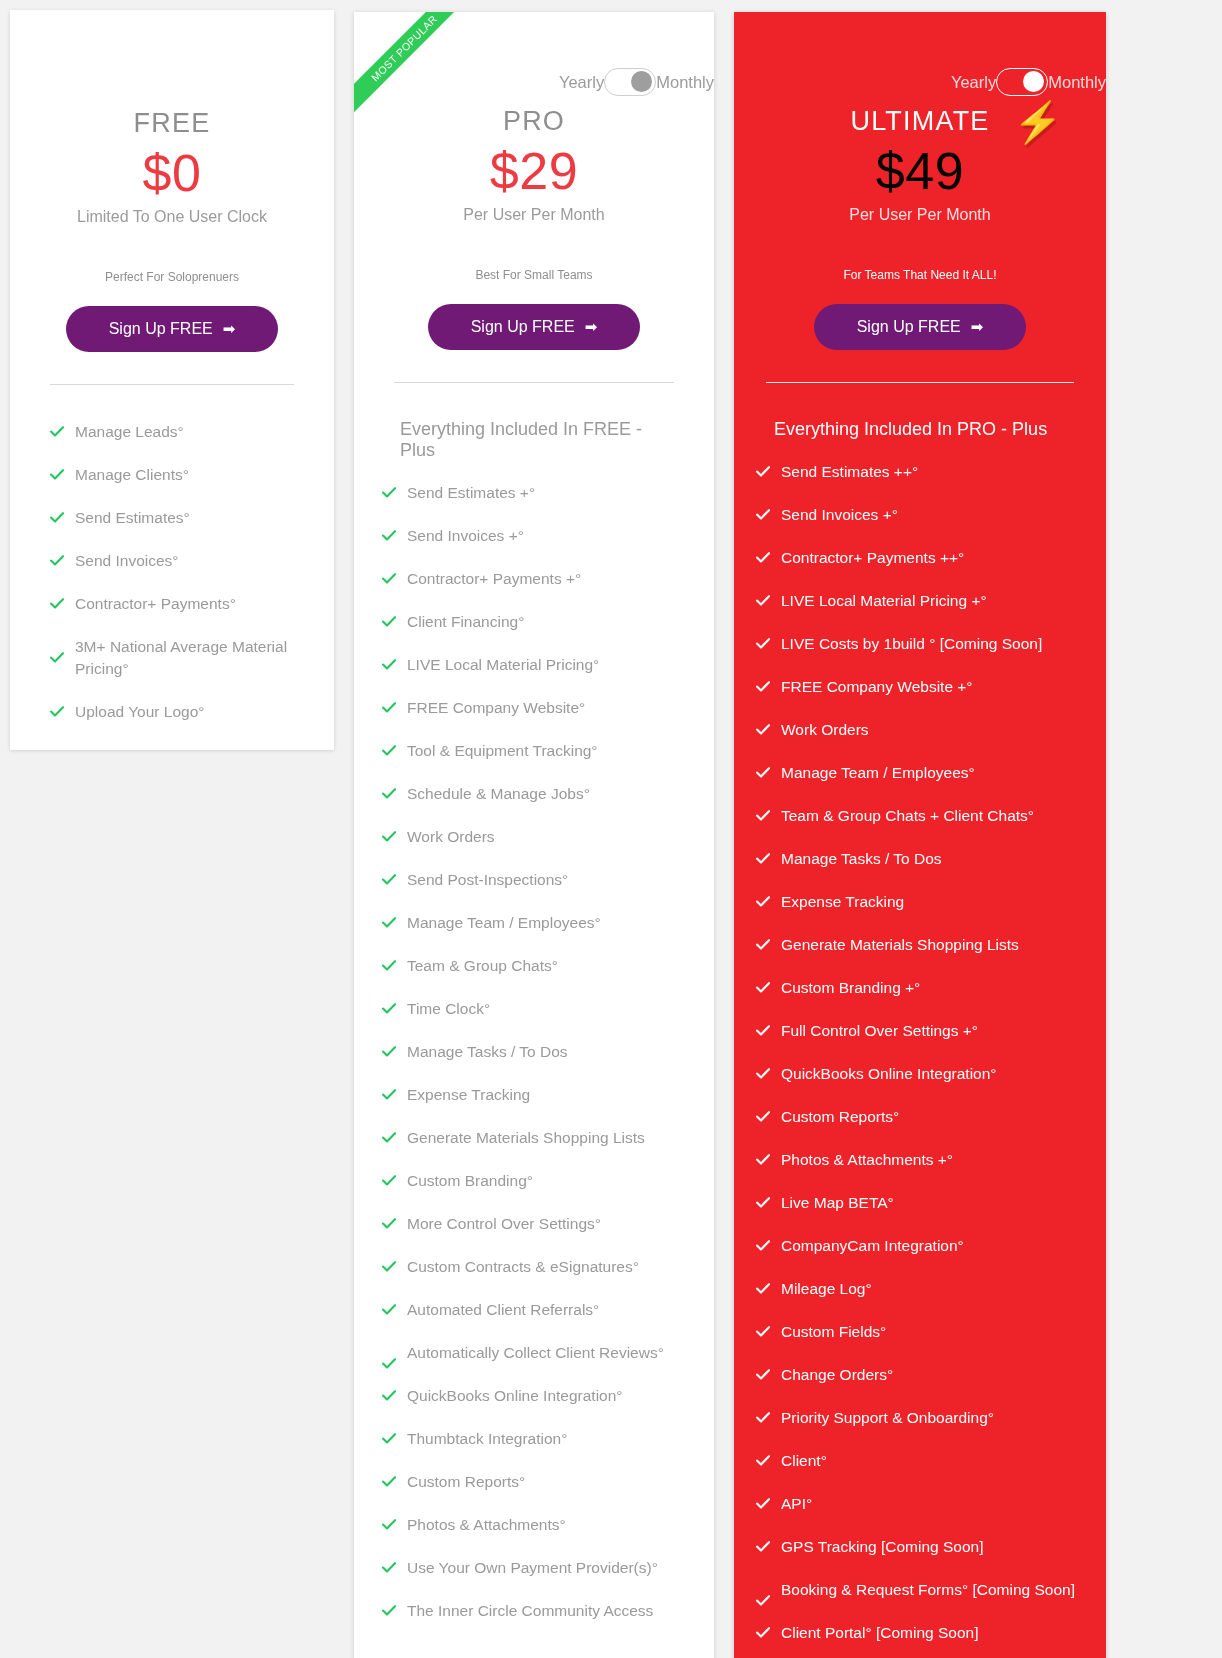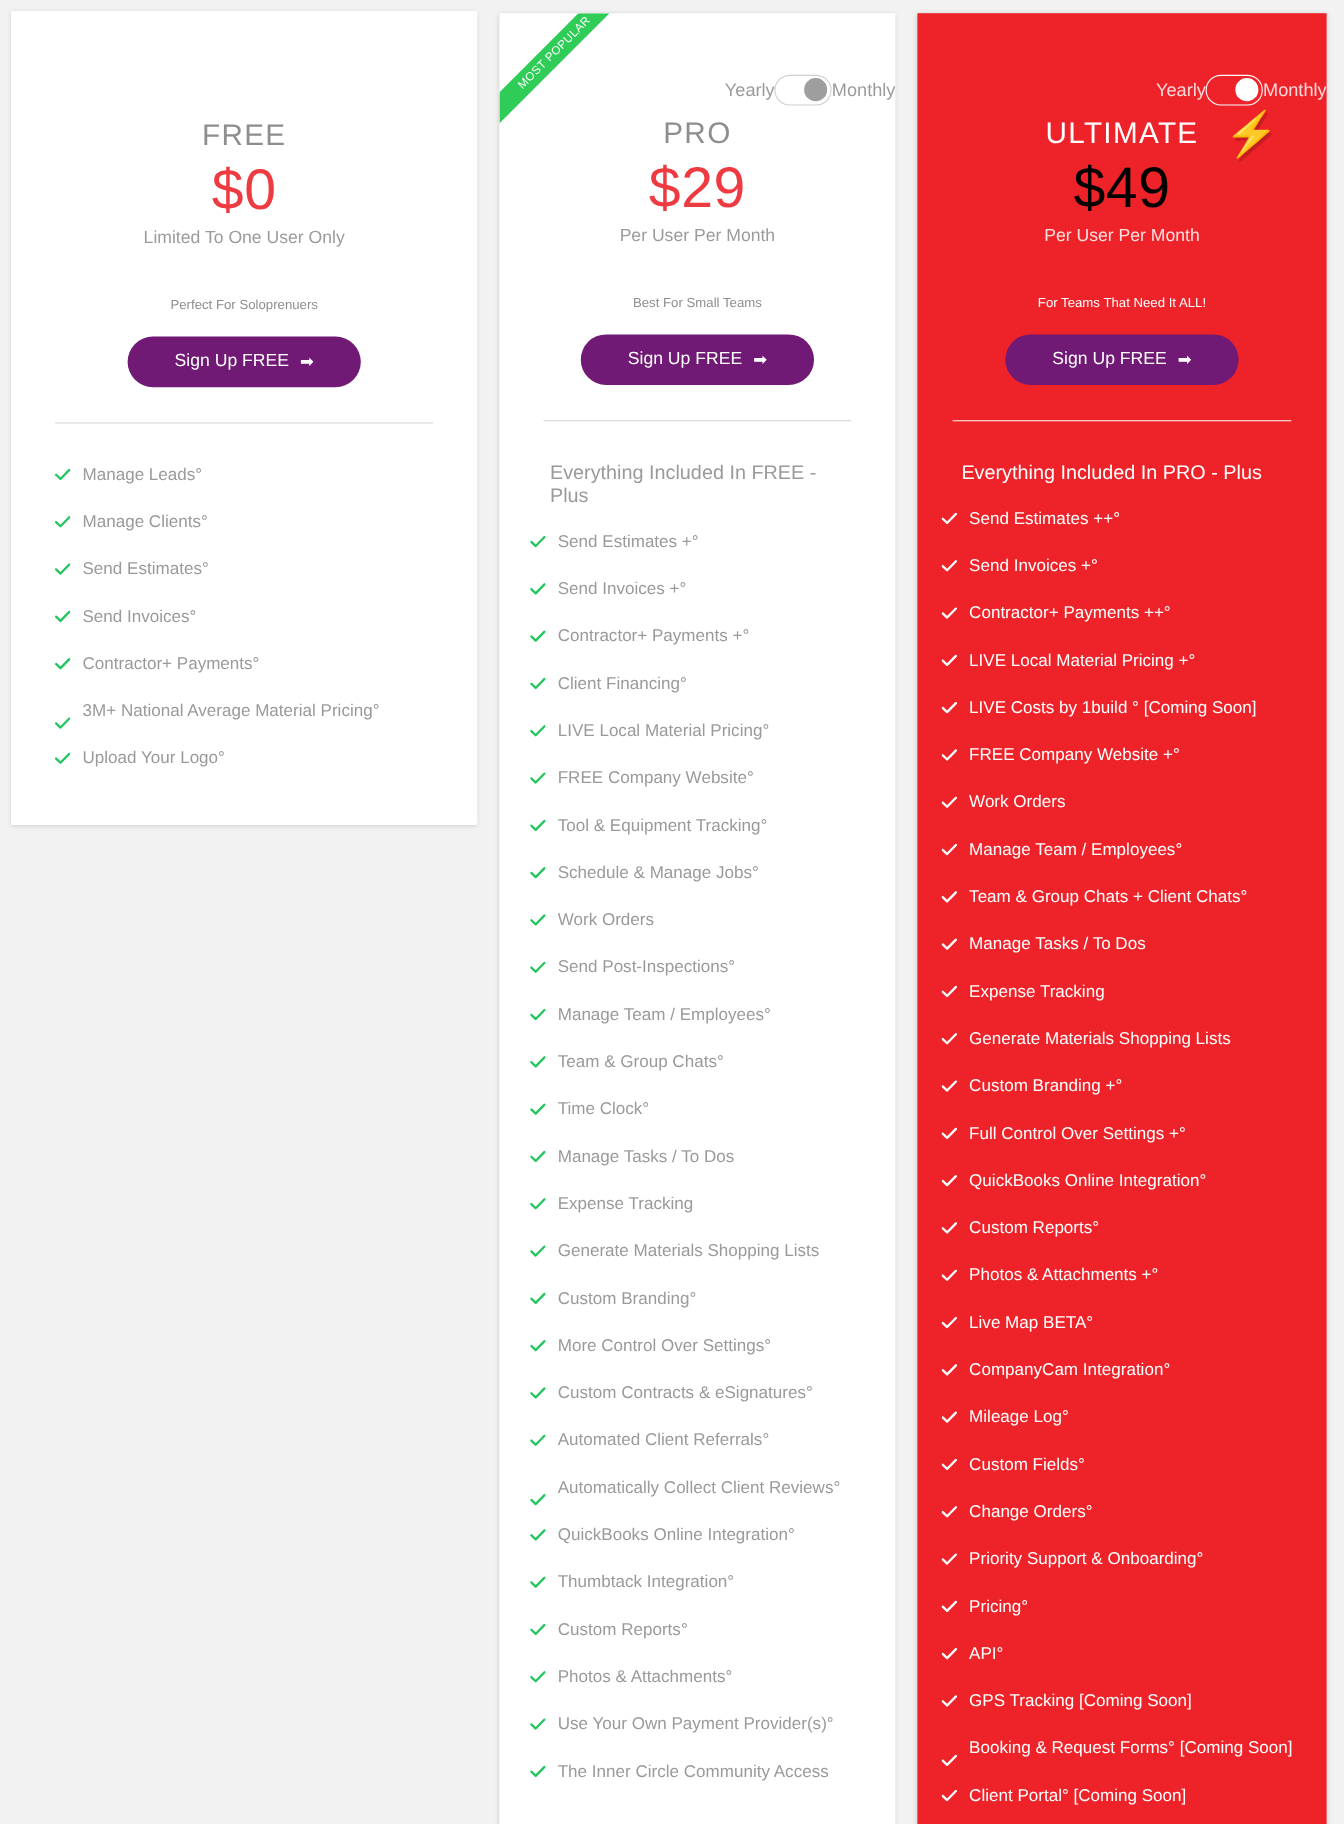--- a/index.html
+++ b/index.html
@@ -23,21 +23,21 @@
   }
 
   
   .card {
     position: relative;
     width: 380px;
     background: #ffffff;
     overflow: hidden;
   }
   .card-free {
-    width: 424px;
+    width: 324px;
     margin-top: 0px;
     height: 740px;
     box-shadow: 0 1px 4px rgba(0,0,0,0.14);
   }
   .card-pro {
     width: 360px;
     margin-top: 2px;
     min-height: 1540px;
     box-shadow: 0 1px 5px rgba(0,0,0,0.16);
   }
@@ -231,21 +231,21 @@
 </head>
 <body>
 
 <div class="page">
   <div class="cards">
 
     <div class="card card-free">
       <div class="card-head">
         <div class="plan-name">FREE</div>
         <div class="price">$0</div>
-        <div class="price-note">Limited To One User Only</div>
+        <div class="price-note">Limited To One User Clock</div>
         <div class="tagline">Perfect For Soloprenuers</div>
       </div>
       <div class="cta-wrap">
         <button class="cta">
           <span>Sign Up FREE</span>
           <span class="arrow">➡</span>
         </button>
       </div>
       <div class="divider"></div>
       <ul class="features">
@@ -762,21 +762,21 @@
               </svg>
             </span>
             <span>Priority Support &amp; Onboarding°</span>
           </li>
           <li class="feature">
             <span class="tick">
               <svg width="14" height="11" viewBox="0 0 14 11">
                 <path d="M1 5.6 L5 9.4 L13 1.2" fill="none" stroke="#ffffff" stroke-width="2.1" stroke-linecap="round" stroke-linejoin="round"></path>
               </svg>
             </span>
-            <span>Pricing°</span>
+            <span>Client°</span>
           </li>
           <li class="feature">
             <span class="tick">
               <svg width="14" height="11" viewBox="0 0 14 11">
                 <path d="M1 5.6 L5 9.4 L13 1.2" fill="none" stroke="#ffffff" stroke-width="2.1" stroke-linecap="round" stroke-linejoin="round"></path>
               </svg>
             </span>
             <span>API°</span>
           </li>
           <li class="feature">

